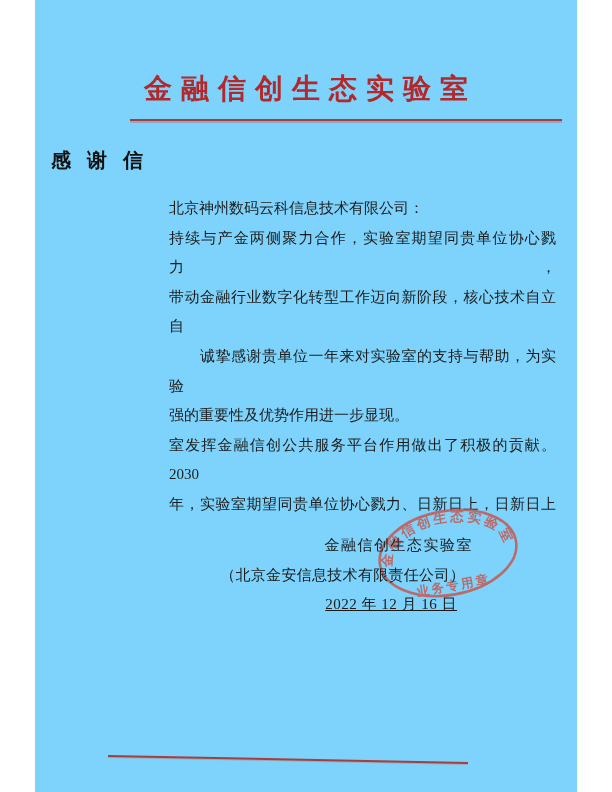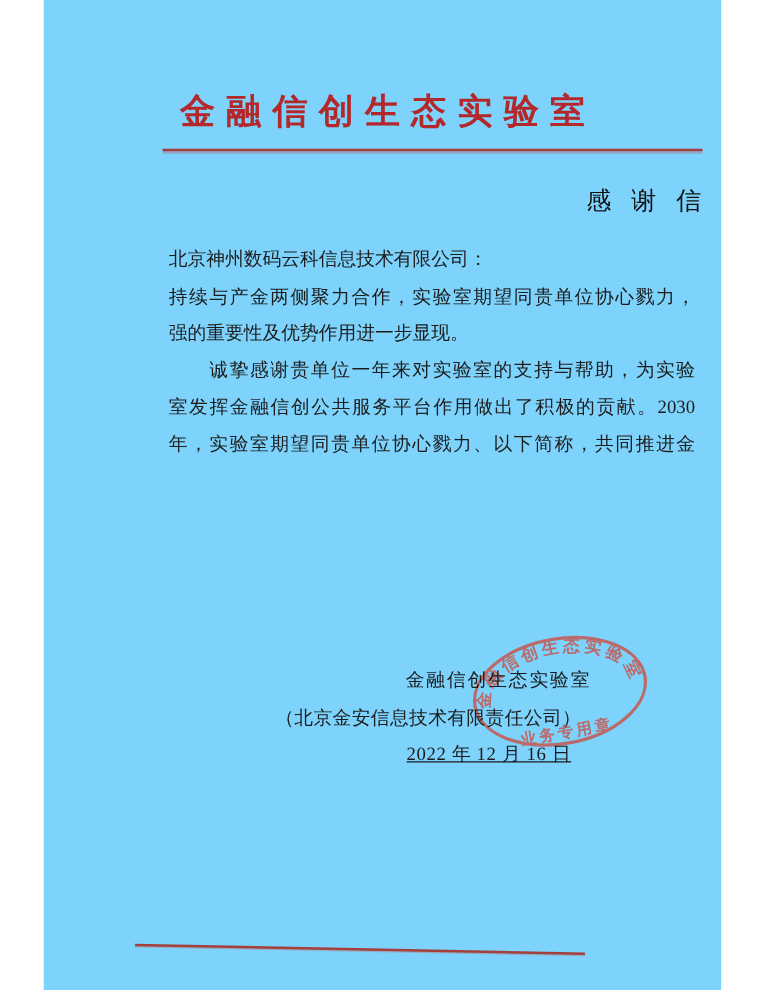--- a/index.html
+++ b/index.html
@@ -33,39 +33,39 @@
     top: 119px; left: 95px;
     width: 432px; height: 2px;
     background: #a43e3a;
     box-shadow: 0 2px 0 rgba(180, 90, 85, 0.35);
   }
 
   
   .doc-title {
     position: absolute;
     top: 147px; left: 0; right: 0;
-    text-align: right;
+    text-align: left;
     color: #111;
     font-size: 20px;
-    font-weight: normal;
+    font-weight: bold;
     letter-spacing: 16px;
     padding-left: 16px;
     white-space: nowrap;
   }
 
   
   .body-text {
     position: absolute;
     left: 100px; top: 194px;
     width: 421px;
     font-size: 15px;
     line-height: 29.6px;
     color: #1c1c1c;
   }
-  .body-text .line { white-space: nowrap; }
+  .body-text .line { white-space: nowrap; margin-left: 34px; }
   .body-text .line.fill {
     white-space: normal;
     text-align: justify;
     text-align-last: justify;
     text-justify: inter-character;
   }
 
   
   .signature {
     position: absolute;
@@ -111,24 +111,25 @@
 
   <div class="letterhead">金融信创生态实验室</div>
 
   <div class="head-rule"></div>
 
   <div class="doc-title">感谢信</div>
 
   <div class="body-text">
       <div class="line">北京神州数码云科信息技术有限公司：</div>
       <div class="line fill">持续与产金两侧聚力合作，实验室期望同贵单位协心戮力，</div>
+      <div class="line fill">带动金融行业数字化转型工作迈向新阶段，核心技术自立自</div>
+      <div class="line fill">　　诚挚感谢贵单位一年来对实验室的支持与帮助，为实验</div>
       <div class="line">强的重要性及优势作用进一步显现。</div>
-      <div class="line fill">　　诚挚感谢贵单位一年来对实验室的支持与帮助，为实验</div>
       <div class="line fill">室发挥金融信创公共服务平台作用做出了积极的贡献。2030</div>
-      <div class="line fill">年，实验室期望同贵单位协心戮力、以下简称，共同推进金</div>
+      <div class="line fill">年，实验室期望同贵单位协心戮力、日新日上，日新日上</div>
     </div>
 
   <svg class="stamp" viewBox="0 0 158 122" xmlns="http://www.w3.org/2000/svg">
     <g transform="rotate(-10 79 61)">
       <ellipse cx="79" cy="61" rx="69" ry="42" fill="none" stroke="#c9544b" stroke-width="2.6"></ellipse>
       <path id="sealArc" d="M 23.9 69 A 57 31 0 1 1 134.1 69" fill="none"></path>
       <text font-size="13.5" fill="#c9544b" letter-spacing="3">
         <textPath href="#sealArc" startOffset="4">金融信创生态实验室</textPath>
       </text>
       <text x="79" y="98" text-anchor="middle" font-size="12.5" fill="#c9544b" letter-spacing="2.5">业务专用章</text>

